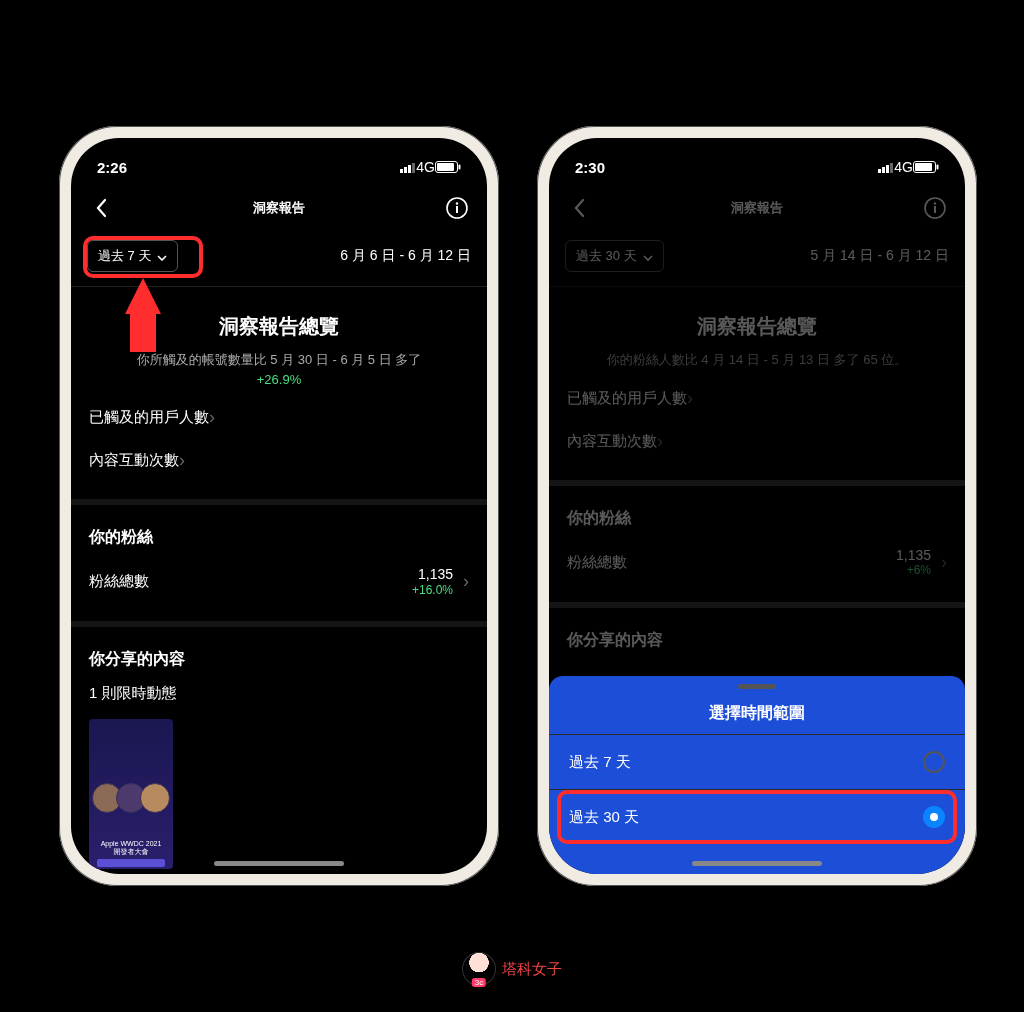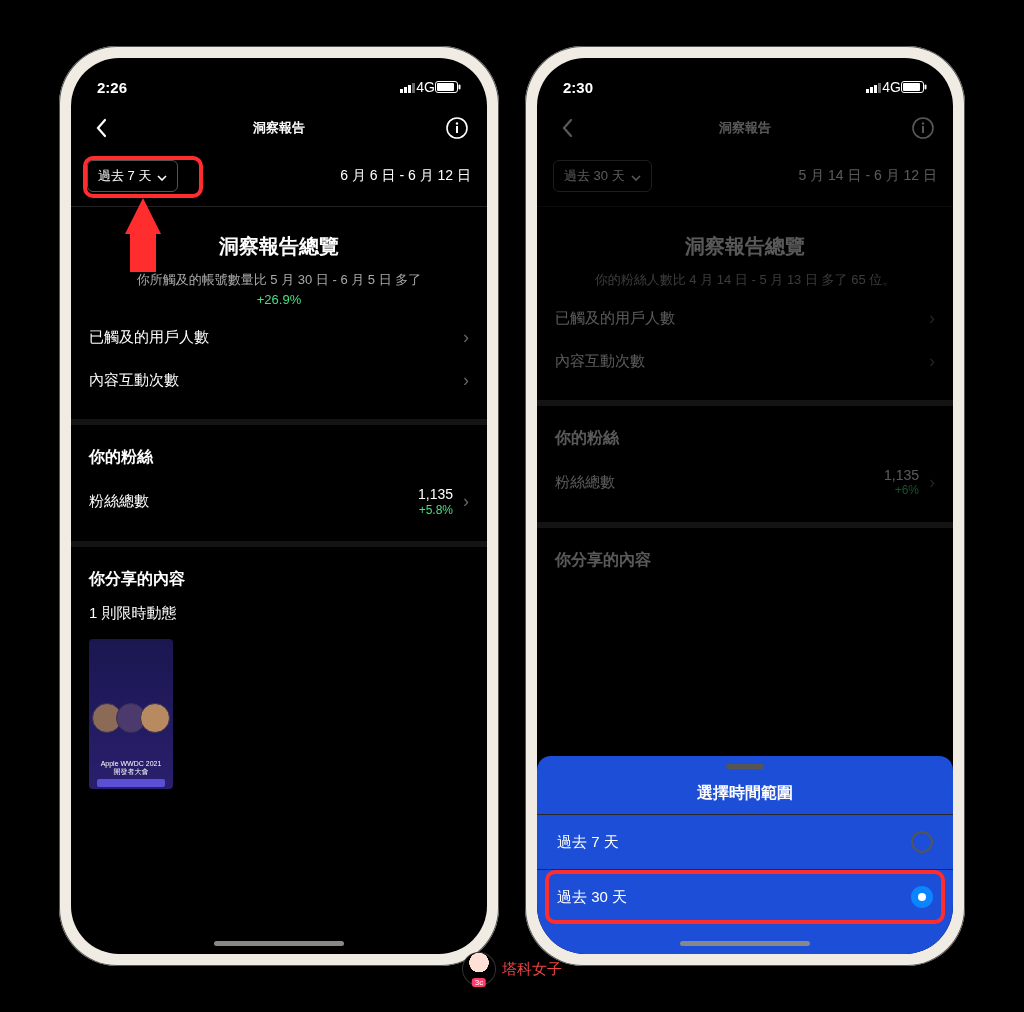--- a/index.html
+++ b/index.html
@@ -14,26 +14,27 @@
   .stage {
     position: absolute;
     inset: 0;
     display: flex;
     justify-content: center;
     align-items: center;
     gap: 26px;
   }
   .phone {
     width: 440px;
-    height: 920px;
+    height: 760px;
     border-radius: 58px;
     background: #f0ece4;
     padding: 12px;
     box-shadow: 0 0 0 1px #555 inset;
     position: relative;
+    margin-left: 12px;
   }
   .phone-inner {
     width: 100%;
     height: 100%;
     background: #000;
     border-radius: 48px;
     position: relative;
     overflow: hidden;
     color: #fff;
   }
@@ -81,21 +82,21 @@
     font-size: 13px;
     display:flex;
     align-items:center;
     gap:6px;
   }
   .range-date { font-size:14px; }
   .overview-title { text-align:center; font-size:20px; font-weight:700; margin-top:26px; }
   .overview-sub { text-align:center; color:#aaa; font-size:13px; margin-top:10px; padding:0 28px; line-height:1.5;}
   .overview-sub .pct { color:#4ade80; }
   .metric-row {
-    display:flex; justify-content:space-between; align-items:center;
+    display:flex; align-items:center;
     padding: 18px 18px;
     font-size:15px;
   }
   .chev { color:#666; font-size:18px; }
   .divider-thick { height:6px; background:#141414; margin-top:10px;}
   .section-title { font-size:16px; font-weight:700; padding: 22px 18px 4px;}
   .fan-row {
     display:flex; justify-content:space-between; align-items:center;
     padding: 14px 18px;
     font-size:15px;
@@ -259,21 +260,21 @@
       </div>
 
       <div class="divider-thick"></div>
 
       <div class="section-title">你的粉絲</div>
       <div class="fan-row">
         <span>粉絲總數</span>
         <span style="display:flex;align-items:center;gap:10px;">
           <span class="fan-val">
             <div>1,135</div>
-            <div class="delta">+5.8%</div>
+            <div class="delta">+16.0%</div>
           </span>
           <span class="chev">›</span>
         </span>
       </div>
 
       <div class="divider-thick"></div>
 
       <div class="section-title">你分享的內容</div>
       <div class="share-count" style="display:flex;justify-content:space-between;">1 則限時動態</div>
       <div class="thumb">

